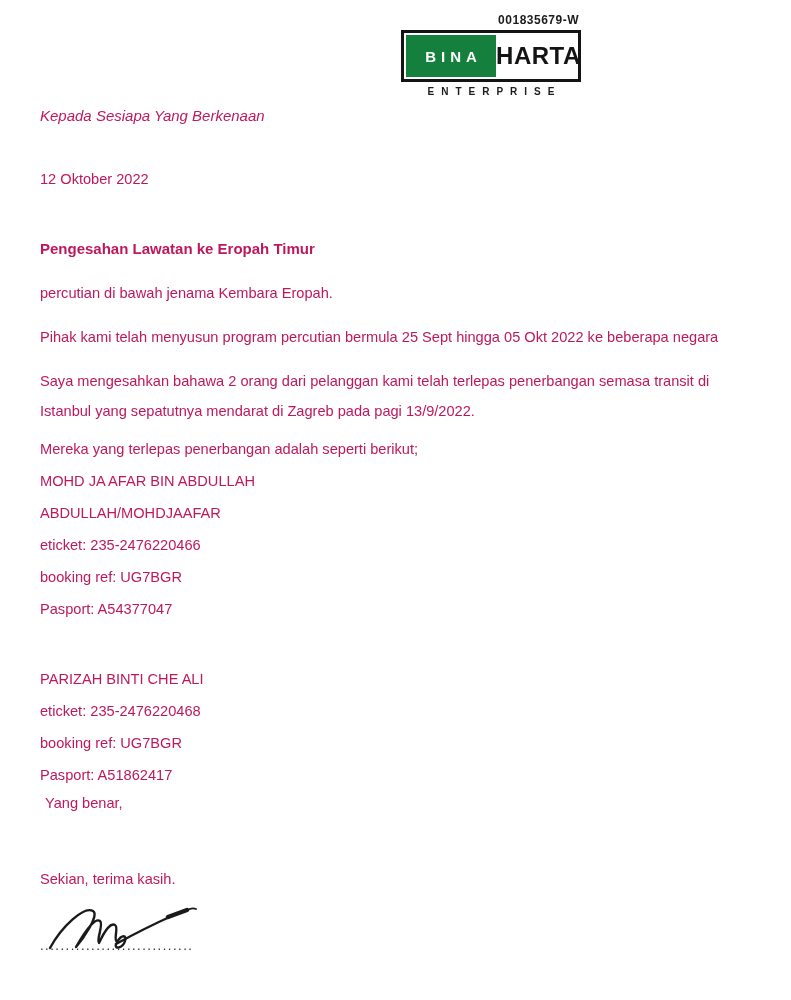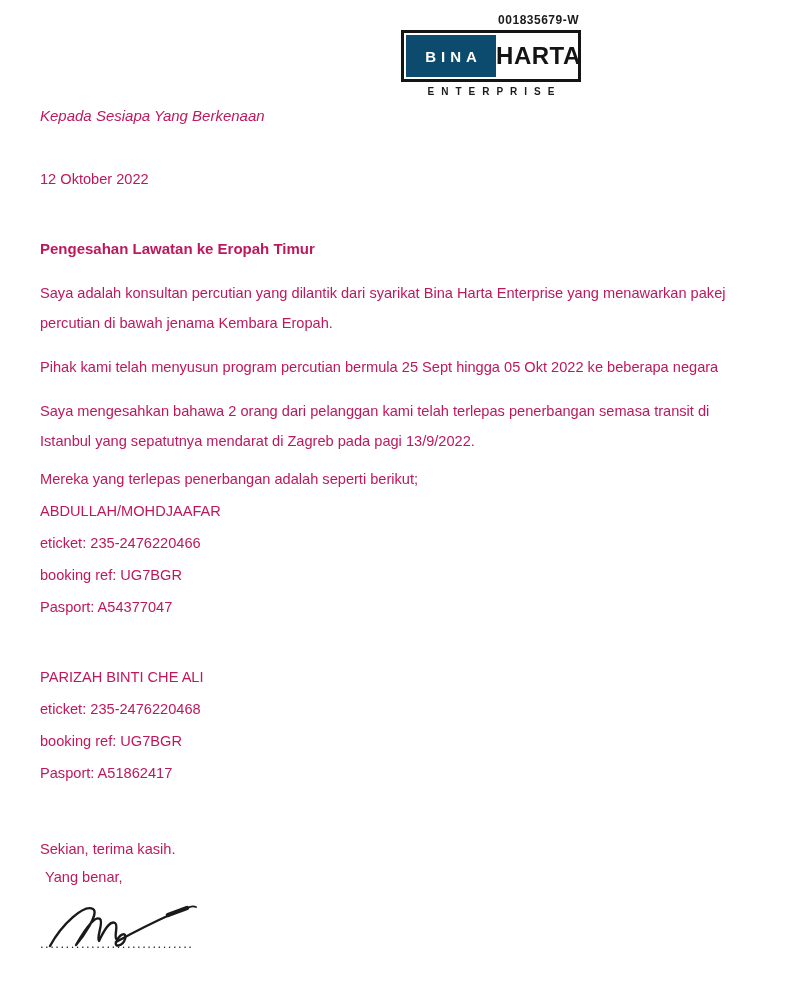--- a/index.html
+++ b/index.html
@@ -38,21 +38,21 @@
   .logo-box {
     display: flex;
     width: 180px;
     height: 52px;
     border: 3px solid #141414;
     background: #ffffff;
     padding: 2px;
   }
   .logo-left {
     flex: 0 0 53%;
-    background: #0c4a6e;
+    background: #15803d;
     color: #ffffff;
     display: flex;
     align-items: center;
     justify-content: center;
     font-size: 15px;
     font-weight: 600;
     letter-spacing: 5px;
     text-indent: 5px;
   }
   .logo-right {
@@ -139,51 +139,51 @@
 
   <div class="content">
 
     <p class="line salutation">Kepada Sesiapa Yang Berkenaan</p>
 
     <p class="line date-line">12 Oktober 2022</p>
 
     <p class="line subject">Pengesahan Lawatan ke Eropah Timur</p>
 
     <div class="para">
-      <p class="line">Saya adalah konsultan percutian yang dilantik dari syarikat Bina Harta Enterprise yang menawarkan pakej</p>
       <p class="line">percutian di bawah jenama Kembara Eropah.</p>
     </div>
 
     <div class="para">
       <p class="line">Pihak kami telah menyusun program percutian bermula 25 Sept hingga 05 Okt 2022  ke beberapa negara</p>
     </div>
 
     <div class="para">
       <p class="line">Saya mengesahkan bahawa 2 orang dari pelanggan kami telah terlepas penerbangan semasa transit di</p>
       <p class="line">Istanbul yang sepatutnya mendarat di Zagreb pada pagi 13/9/2022.</p>
     </div>
 
     <p class="line gap-small">Mereka yang terlepas penerbangan adalah seperti berikut;</p>
 
     <div>
+      <p class="line block-line">MOHD JA AFAR BIN ABDULLAH</p>
       <p class="line block-line">ABDULLAH/MOHDJAAFAR</p>
       <p class="line block-line">eticket: 235-2476220466</p>
       <p class="line block-line">booking ref: UG7BGR</p>
       <p class="line block-line">Pasport: A54377047</p>
     </div>
 
     <div class="passenger2-block">
       <p class="line block-line">PARIZAH BINTI CHE ALI</p>
       <p class="line block-line">eticket: 235-2476220468</p>
       <p class="line block-line">booking ref: UG7BGR</p>
       <p class="line block-line">Pasport: A51862417</p>
     </div>
 
+    <p class="line sign-off">Yang benar,</p>
     <p class="line closing">Sekian, terima kasih.</p>
-    <p class="line sign-off">Yang benar,</p>
 
     <div class="signature-area">
       <svg class="signature-svg" width="170" height="56" viewBox="0 0 170 56">
         <g fill="none" stroke="#1a1a1a" stroke-linecap="round" stroke-linejoin="round">
           <path stroke-width="2.4" d="M8,50 C20,28 42,8 51,13 C58,17 40,42 34,49 C46,28 54,20 58,23 C62,26 54,42 57,45 C64,30 69,25 73,27 C77,29 71,42 75,44 C80,36 85,37 83,43 C81,50 72,52 74,46"></path>
           <path stroke-width="2.4" d="M74,46 C92,36 112,26 132,17"></path>
           <path stroke-width="4.5" d="M126,19 L145,12"></path>
           <path stroke-width="1.8" d="M145,12 C149,10 152,10 154,11"></path>
         </g>
       </svg>

